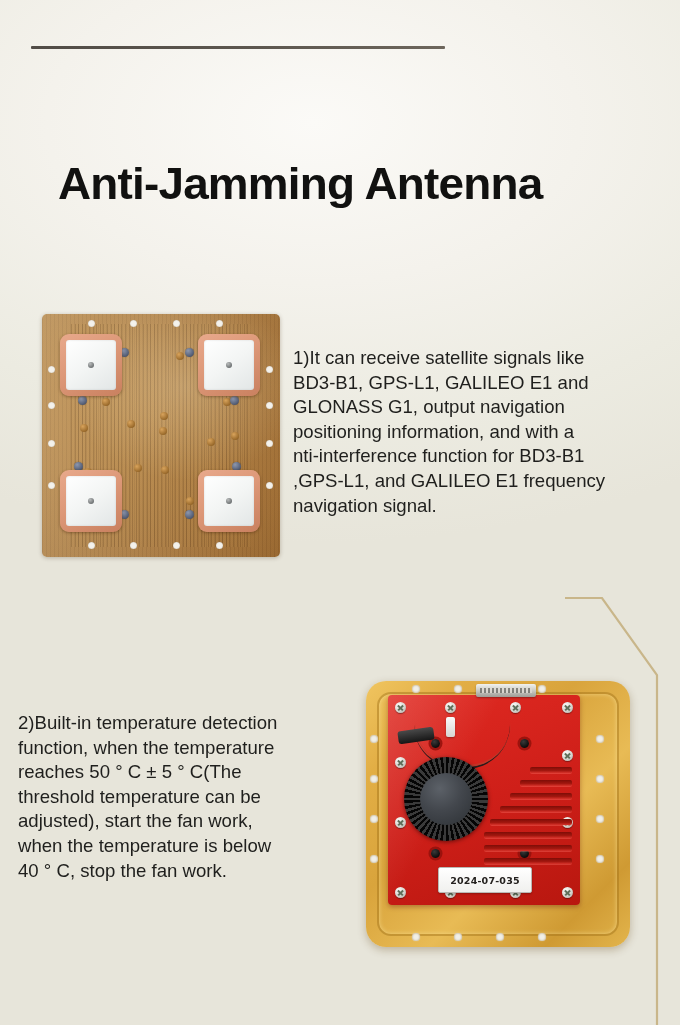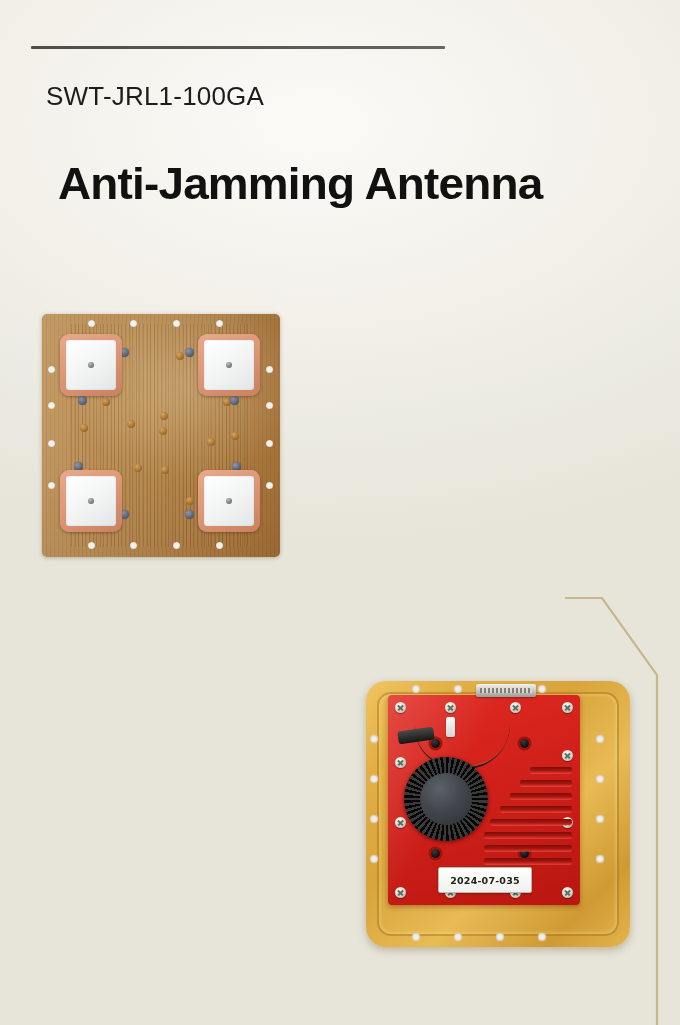--- a/index.html
+++ b/index.html
@@ -380,21 +380,20 @@
     background: #f1efe7;
     box-shadow: inset 0 0 2px rgba(120,84,16,.6), 0 0 1px rgba(255,255,255,.6);
   }
 </style>
 </head>
 <body>
 
 <div class="page">
 
   <div class="top-rule"></div>
-  <div class="model-code">SWT-JRL1-100GA</div>
   <div class="headline">Anti-Jamming Antenna</div>
 
   <div class="pcb-photo">
     <div class="pcb-board">
       <div class="pcb-traces"></div>
       <div class="pcb-sheen"></div>
 
       <div class="mhole" style="left:46px;  top:6px;"></div>
       <div class="mhole" style="left:88px;  top:6px;"></div>
       <div class="mhole" style="left:131px; top:6px;"></div>
@@ -451,25 +450,39 @@
           </div>
       </div>
       <div class="patch br">
         <div class="ceramic">
             <i class="feed"></i>
           </div>
       </div>
     </div>
   </div>
 
+  <div class="body-text para-1">1)It can receive satellite signals like
+BD3-B1, GPS-L1, GALILEO E1 and
+GLONASS G1, output navigation
+positioning information, and with a
+nti-interference function for BD3-B1
+,GPS-L1, and GALILEO E1 frequency
+navigation signal.</div>
 
   <svg class="deco-line" viewBox="0 0 130 440">
     <polyline points="15,13 52,13 107,90 107,440" fill="none" stroke="#c9b68a" stroke-width="2.2" stroke-linejoin="miter" stroke-linecap="butt"></polyline>
   </svg>
 
+  <div class="body-text para-2">2)Built-in temperature detection
+ function, when the temperature
+ reaches 50 ° C ± 5 ° C(The
+threshold temperature can be
+adjusted), start the fan work,
+when the temperature is below
+40 ° C, stop the fan work.</div>
 
   <div class="unit-photo">
     <div class="unit-frame">
       <div class="unit-frame-inner-groove"></div>
 
       <div class="fhole" style="left:46px;  top:4px;"></div>
       <div class="fhole" style="left:88px;  top:4px;"></div>
       <div class="fhole" style="left:130px; top:4px;"></div>
       <div class="fhole" style="left:172px; top:4px;"></div>
       <div class="fhole" style="left:46px;  top:252px;"></div>

